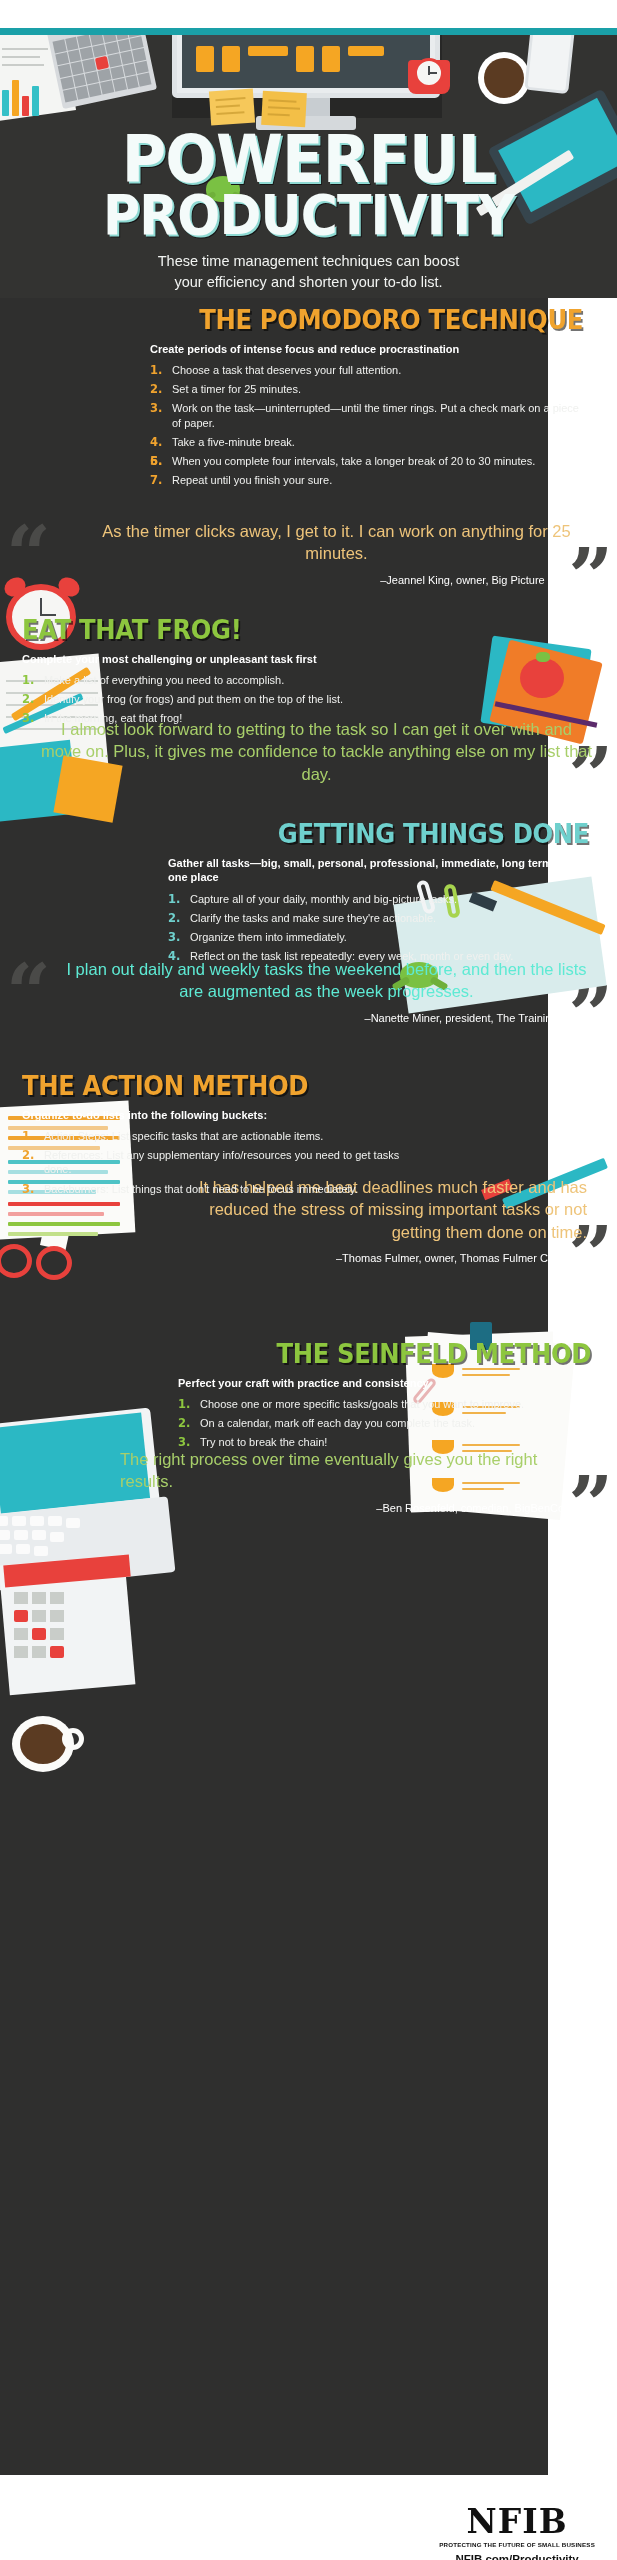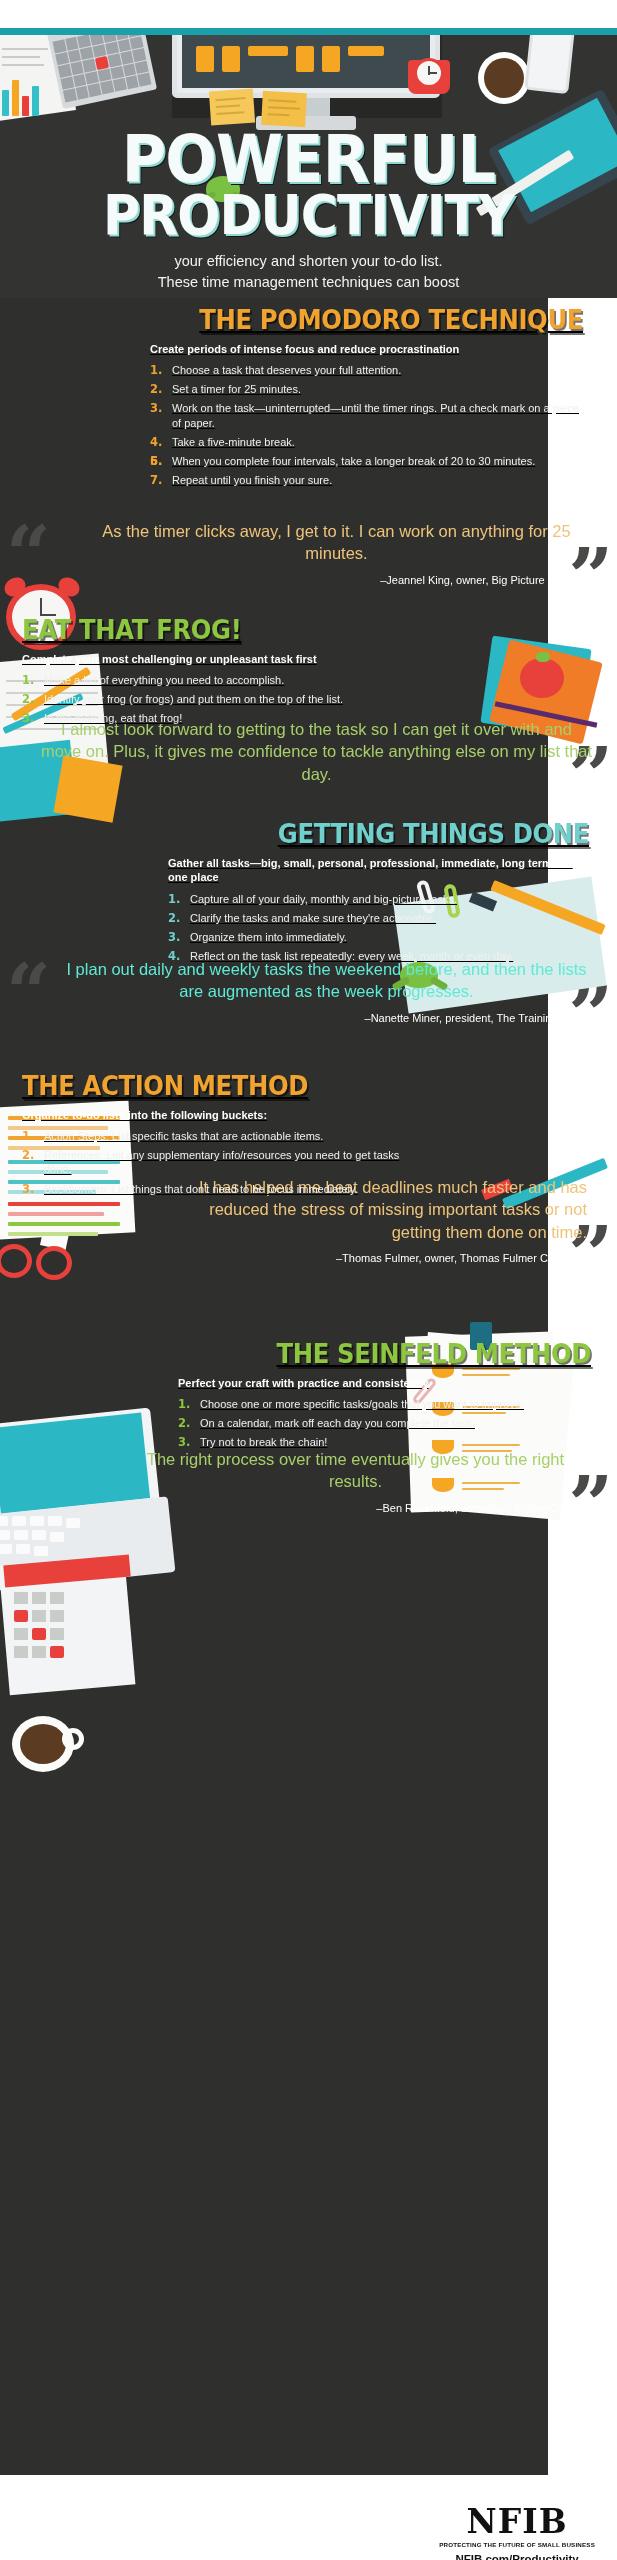--- a/index.html
+++ b/index.html
@@ -65,21 +65,21 @@
     transform:scaleX(.92);
     text-shadow:2px 2px 0 #8ed9d2, 3px 3px 0 #151515;
   }
   .big-title.l2{font-size:55px;margin-top:2px;}
   .subtitle{
     margin-top:12px;color:#f2f4f2;font-size:14.5px;line-height:1.45;font-weight:500;
   }
 
   
   .section{position:relative;}
-  .sec-inner{position:relative;z-index:6;text-decoration:underline;}
+  .sec-inner{position:relative;z-index:6;}
   .sec-head{
     font-family:"DejaVu Sans", sans-serif;font-weight:bold;font-size:27px;letter-spacing:-.4px;
     transform:scaleX(.9);transform-origin:right center;
     text-shadow:2px 2px 0 rgba(0,0,0,.55);
   }
   .sec-head.leftorigin{transform-origin:left center;}
   .sec-sub{font-size:11px;font-weight:bold;color:#ffffff;margin-top:7px;line-height:1.3;}
   ol.steps{list-style:none;margin-top:7px;}
   ol.steps li{position:relative;padding-left:22px;margin-bottom:5px;color:#f0f1ef;font-size:11px;line-height:1.28;}
   ol.steps li .num{position:absolute;left:0;top:0;font-weight:bold;font-size:11.5px;font-family:"DejaVu Sans", sans-serif;}
@@ -122,21 +122,21 @@
 
   .sec4{position:absolute;left:0;top:1042px;width:617px;}
   .sec4 .sec-inner{padding:0 200px 0 22px;}
   .q4{position:absolute;left:0;top:1148px;width:617px;padding:0 30px 0 180px;}
   .q4 .quote-text{text-align:right;}
 
   .sec5{position:absolute;left:0;top:1310px;width:617px;}
   .sec5 .sec-inner{padding:0 26px 0 178px;}
   .sec5 .sec-head{text-align:right;}
   .q5{position:absolute;left:0;top:1420px;width:617px;padding:0 26px 0 120px;}
-  .q5 .quote-text{text-align:center;}
+  .q5 .quote-text{}
 
   
   .art{position:absolute;z-index:2;}
 
   
   .nb{position:absolute;left:498px;top:352px;width:96px;height:84px;background:#f07c28;transform:rotate(14deg);border-radius:3px;}
   .nb2{position:absolute;left:486px;top:344px;width:100px;height:88px;background:#2bb8c4;transform:rotate(8deg);border-radius:3px;}
   .tomato{position:absolute;left:520px;top:360px;width:44px;height:40px;background:#e8413c;border-radius:50%;}
   .tom-leaf{position:absolute;left:536px;top:354px;width:14px;height:10px;background:#7ac143;border-radius:40%;}
   .nb-band{position:absolute;left:494px;top:414px;width:104px;height:5px;background:#5b2a6b;transform:rotate(12deg);}
@@ -296,22 +296,22 @@
       <div class="phone"></div>
       <div class="tablet"></div>
       <div class="tablet-s"></div>
       <div class="pencil"></div>
     </div>
 
     <div class="title-wrap">
       <div class="big-title">POWERFUL</div>
       <div class="big-title l2">PRODUCTIVITY</div>
       <div class="subtitle">
+        <div>These time management techniques can boost</div>
         <div>your efficiency and shorten your to-do list.</div>
-        <div>These time management techniques can boost</div>
       </div>
     </div>
   </div>
 
   <div class="art">
     <div class="alarm"></div>
     <div class="alarm-bell" style="left:4px;top:280px;transform:rotate(-30deg);"></div>
     <div class="alarm-bell" style="left:58px;top:280px;transform:rotate(30deg);"></div>
     <div class="alarm-h" style="left:40px;top:300px;width:2px;height:18px;"></div>
     <div class="alarm-h" style="left:40px;top:316px;width:16px;height:2px;"></div>

